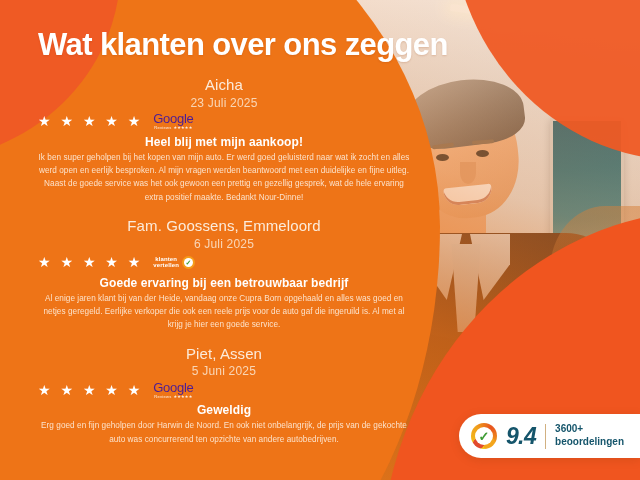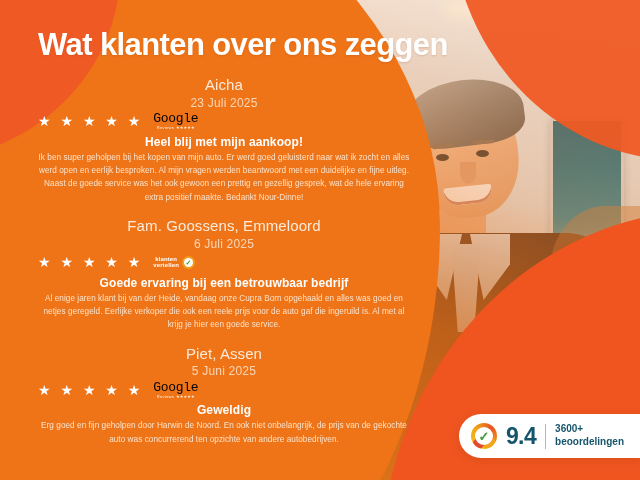--- a/index.html
+++ b/index.html
@@ -256,22 +256,22 @@
     margin-top:3px; margin-bottom:5px; height:17px;
   }
   .stars {
     font-size:14px; color:#ffffff; letter-spacing:3px;
     line-height:1;
   }
 
   
   .google-logo { display:flex; flex-direction:column; align-items:center; line-height:1; }
   .google-word {
-    font-family:Liberation Mono, monospace;
-    font-size:13px; color:#000000; letter-spacing:-.3px;
+    font-family:Liberation Sans, sans-serif;
+    font-size:13px; color:#4c1d95; letter-spacing:-.3px;
   }
   .google-sub {
     display:flex; align-items:center; gap:2px;
     font-size:4px; color:#ffffff; opacity:.9;
     letter-spacing:.3px; margin-top:1px;
   }
   .google-sub .mini-stars { font-size:4px; letter-spacing:.2px; }
 
   
   .kv-logo { display:flex; align-items:center; gap:3px; }
@@ -325,21 +325,21 @@
   .kv-mark-lg::before {
     content:""; position:absolute; width:18px; height:18px;
     border-radius:50%; background:#ffffff;
   }
   .kv-check-lg {
     position:relative; z-index:2; font-size:13px; line-height:1;
     color:#3f9c35; font-weight:bold;
   }
   .score-num {
     font-size:23px; font-weight:bold; color:#15556b;
-    letter-spacing:-.6px; line-height:1;
+    letter-spacing:-.6px; line-height:1;font-style:italic;
   }
   .score-sep {
     width:1px; height:25px; background:#c9a26b; opacity:.85;
   }
   .score-meta { line-height:1.28; }
   .score-meta span {
     display:block; font-size:10px; font-weight:bold; color:#15556b;
     letter-spacing:0;
   }
 </style>

